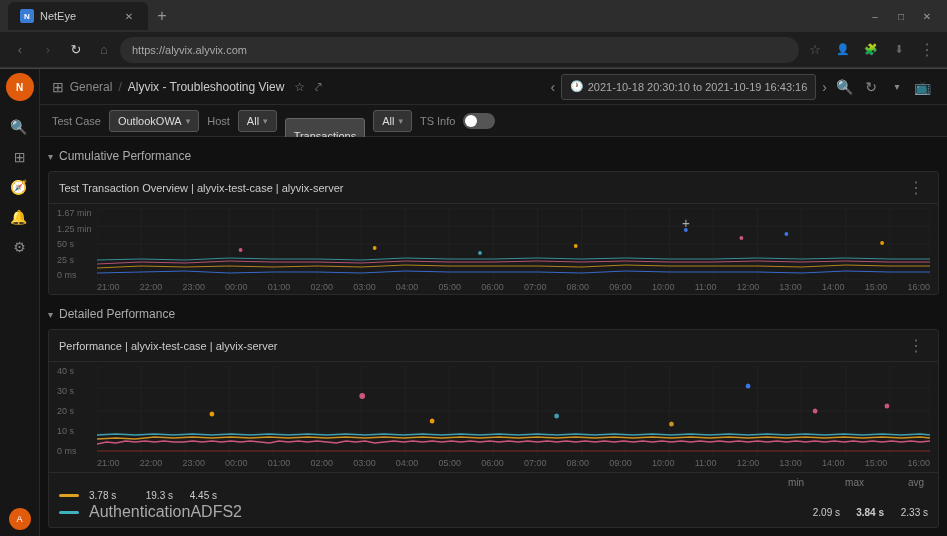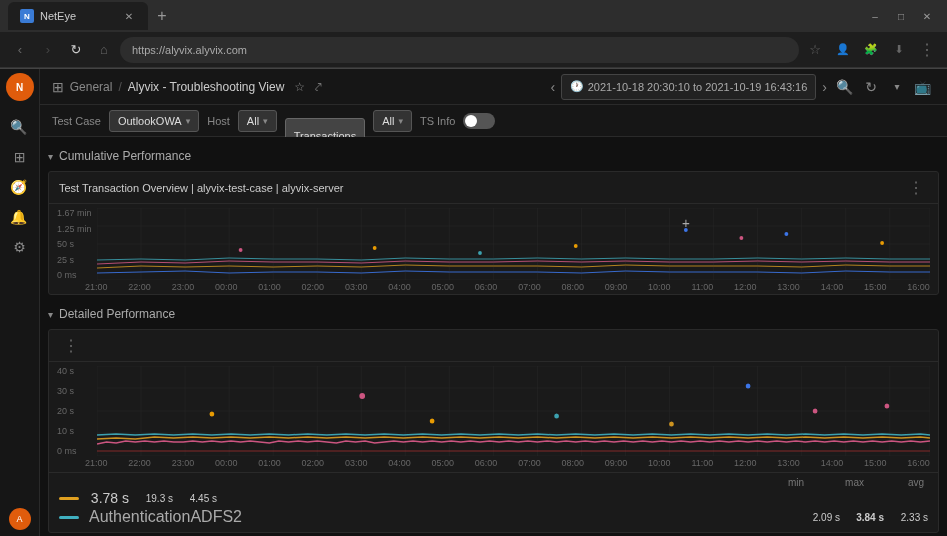--- a/index.html
+++ b/index.html
@@ -338,21 +338,21 @@
     }
     .chart-svg-container {
       margin-left: 40px;
       position: relative;
     }
     .chart-x-labels {
       display: flex;
       justify-content: space-between;
       font-size: 9px;
       color: #666;
-      margin-left: 28px;
+      margin-left: 40px;
       padding: 0 4px;
     }
     .legend-item {
       display: flex;
       align-items: center;
       gap: 4px;
       font-size: 10px;
       color: #aaa;
     }
   </style>
@@ -559,20 +559,21 @@
       </div>
 
       <div>
         <div class="section-header">
           <span class="section-chevron">▾</span>
           <span>Detailed Performance</span>
         </div>
 
         <div class="panel">
           <div class="panel-header">
+            <span class="panel-title">Performance | alyvix-test-case | alyvix-server</span>
             <span class="panel-menu">⋮</span>
           </div>
           <div class="chart-area" style="height:110px; position:relative;">
 
             <div class="chart-y-labels" style="height:90px;">
               <span>40 s</span>
               <span>30 s</span>
               <span>20 s</span>
               <span>10 s</span>
               <span>0 ms</span>
@@ -654,21 +655,21 @@
           <div style="padding:4px 10px 6px 10px; border-top:1px solid #2a2a2a;">
 
             <div style="display:flex; justify-content:flex-end; font-size:10px; color:#777; gap:20px; padding-right:4px; margin-bottom:2px;">
               <span style="min-width:40px; text-align:right;">min</span>
               <span style="min-width:40px; text-align:right;">max</span>
               <span style="min-width:40px; text-align:right;">avg</span>
             </div>
 
             <div class="legend-item" style="display:flex; align-items:center; margin-bottom:2px;">
               <div style="width:20px; height:3px; background:#e0a020; border-radius:2px; margin-right:6px; flex-shrink:0;"></div>
-              <span style="min-width:40px; text-align:right; font-size:14px; color:#ccc;">3.78 s</span>
+              <span style="min-width:40px; font-size:10px; color:#ccc;">3.78 s</span>
               <span style="min-width:40px; text-align:right; font-size:10px; color:#ccc;">19.3 s</span>
               <span style="min-width:40px; text-align:right; font-size:10px; color:#ccc;">4.45 s</span>
             </div>
             <div class="legend-item" style="display:flex; align-items:center;">
               <div style="width:20px; height:3px; background:#40b0c0; border-radius:2px; margin-right:6px; flex-shrink:0;"></div>
               <span style="flex:1; font-size:16px; color:#aaa;">AuthenticationADFS2</span>
               <span style="min-width:40px; text-align:right; font-size:10px; color:#ccc;">2.09 s</span>
               <span style="min-width:40px; text-align:right; font-size:10px; color:#ccc;font-weight:bold;">3.84 s</span>
               <span style="min-width:40px; text-align:right; font-size:10px; color:#ccc;">2.33 s</span>
             </div>

